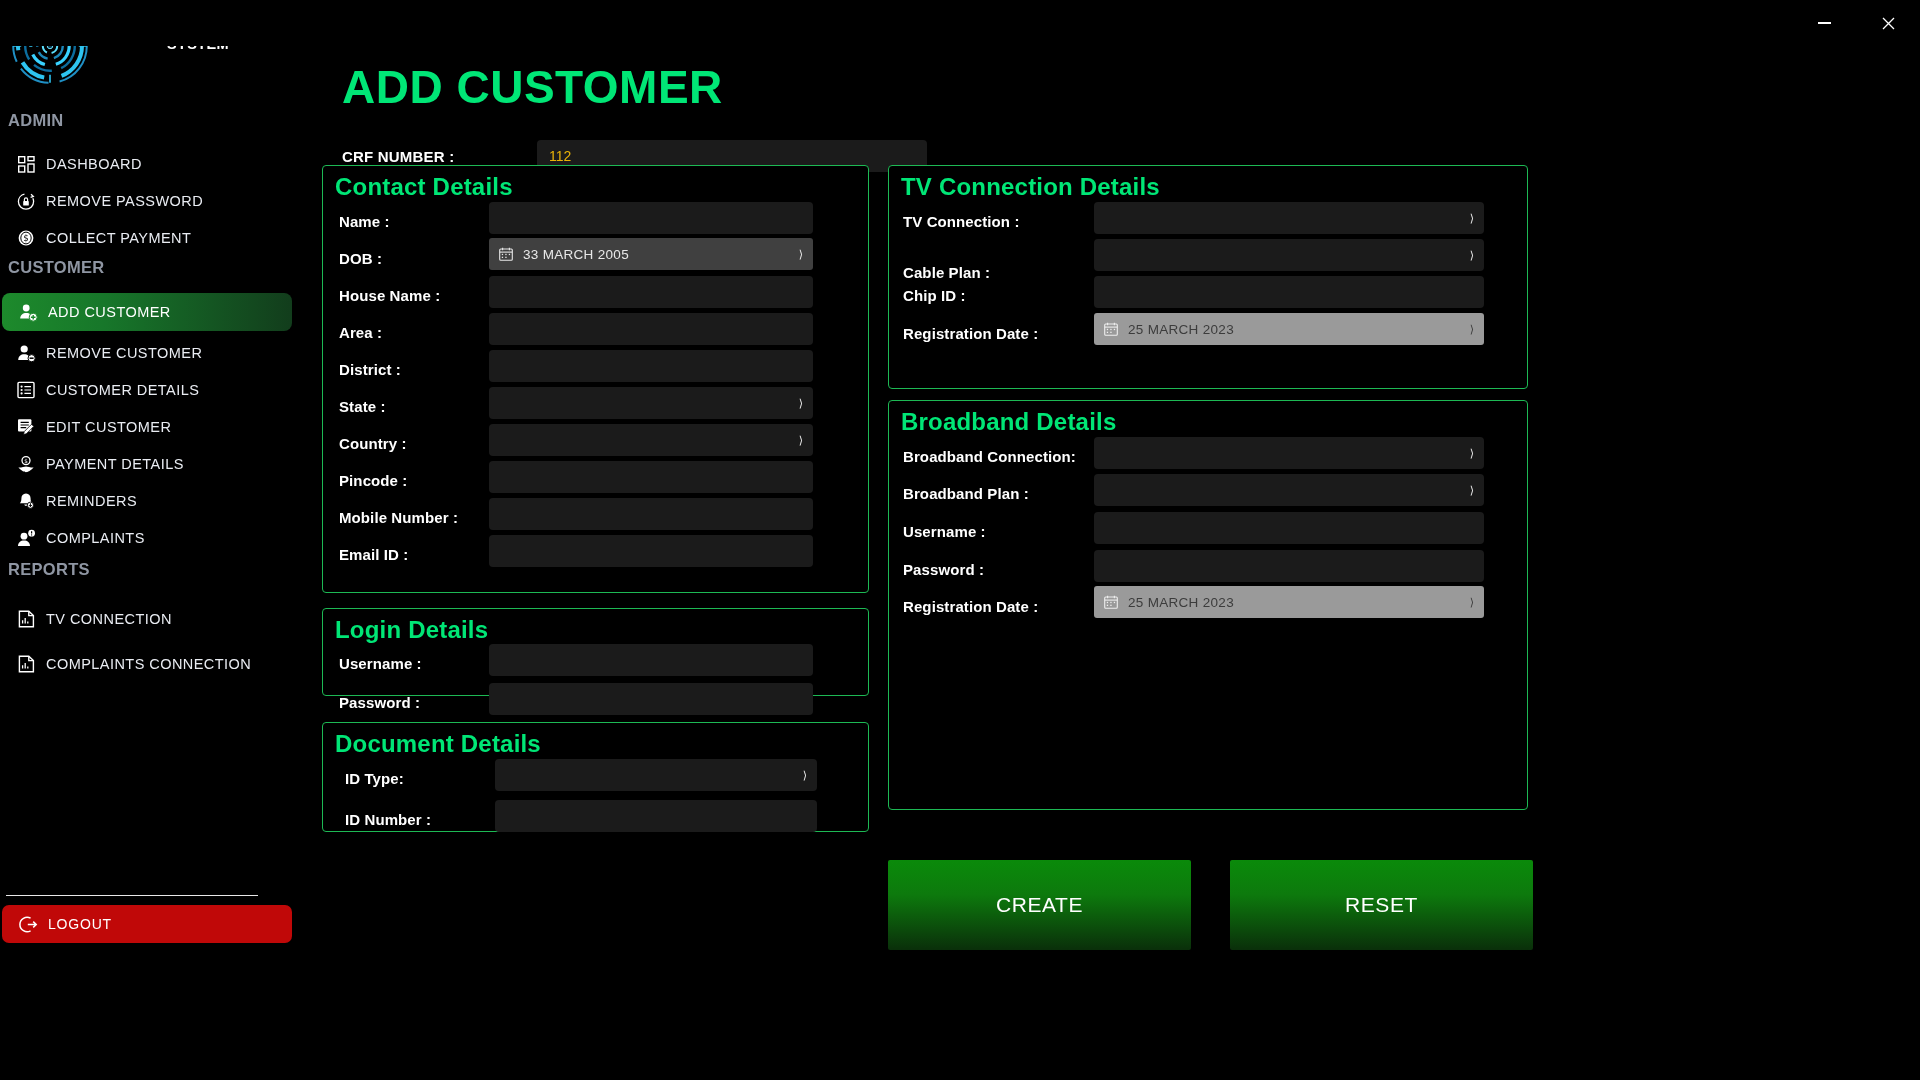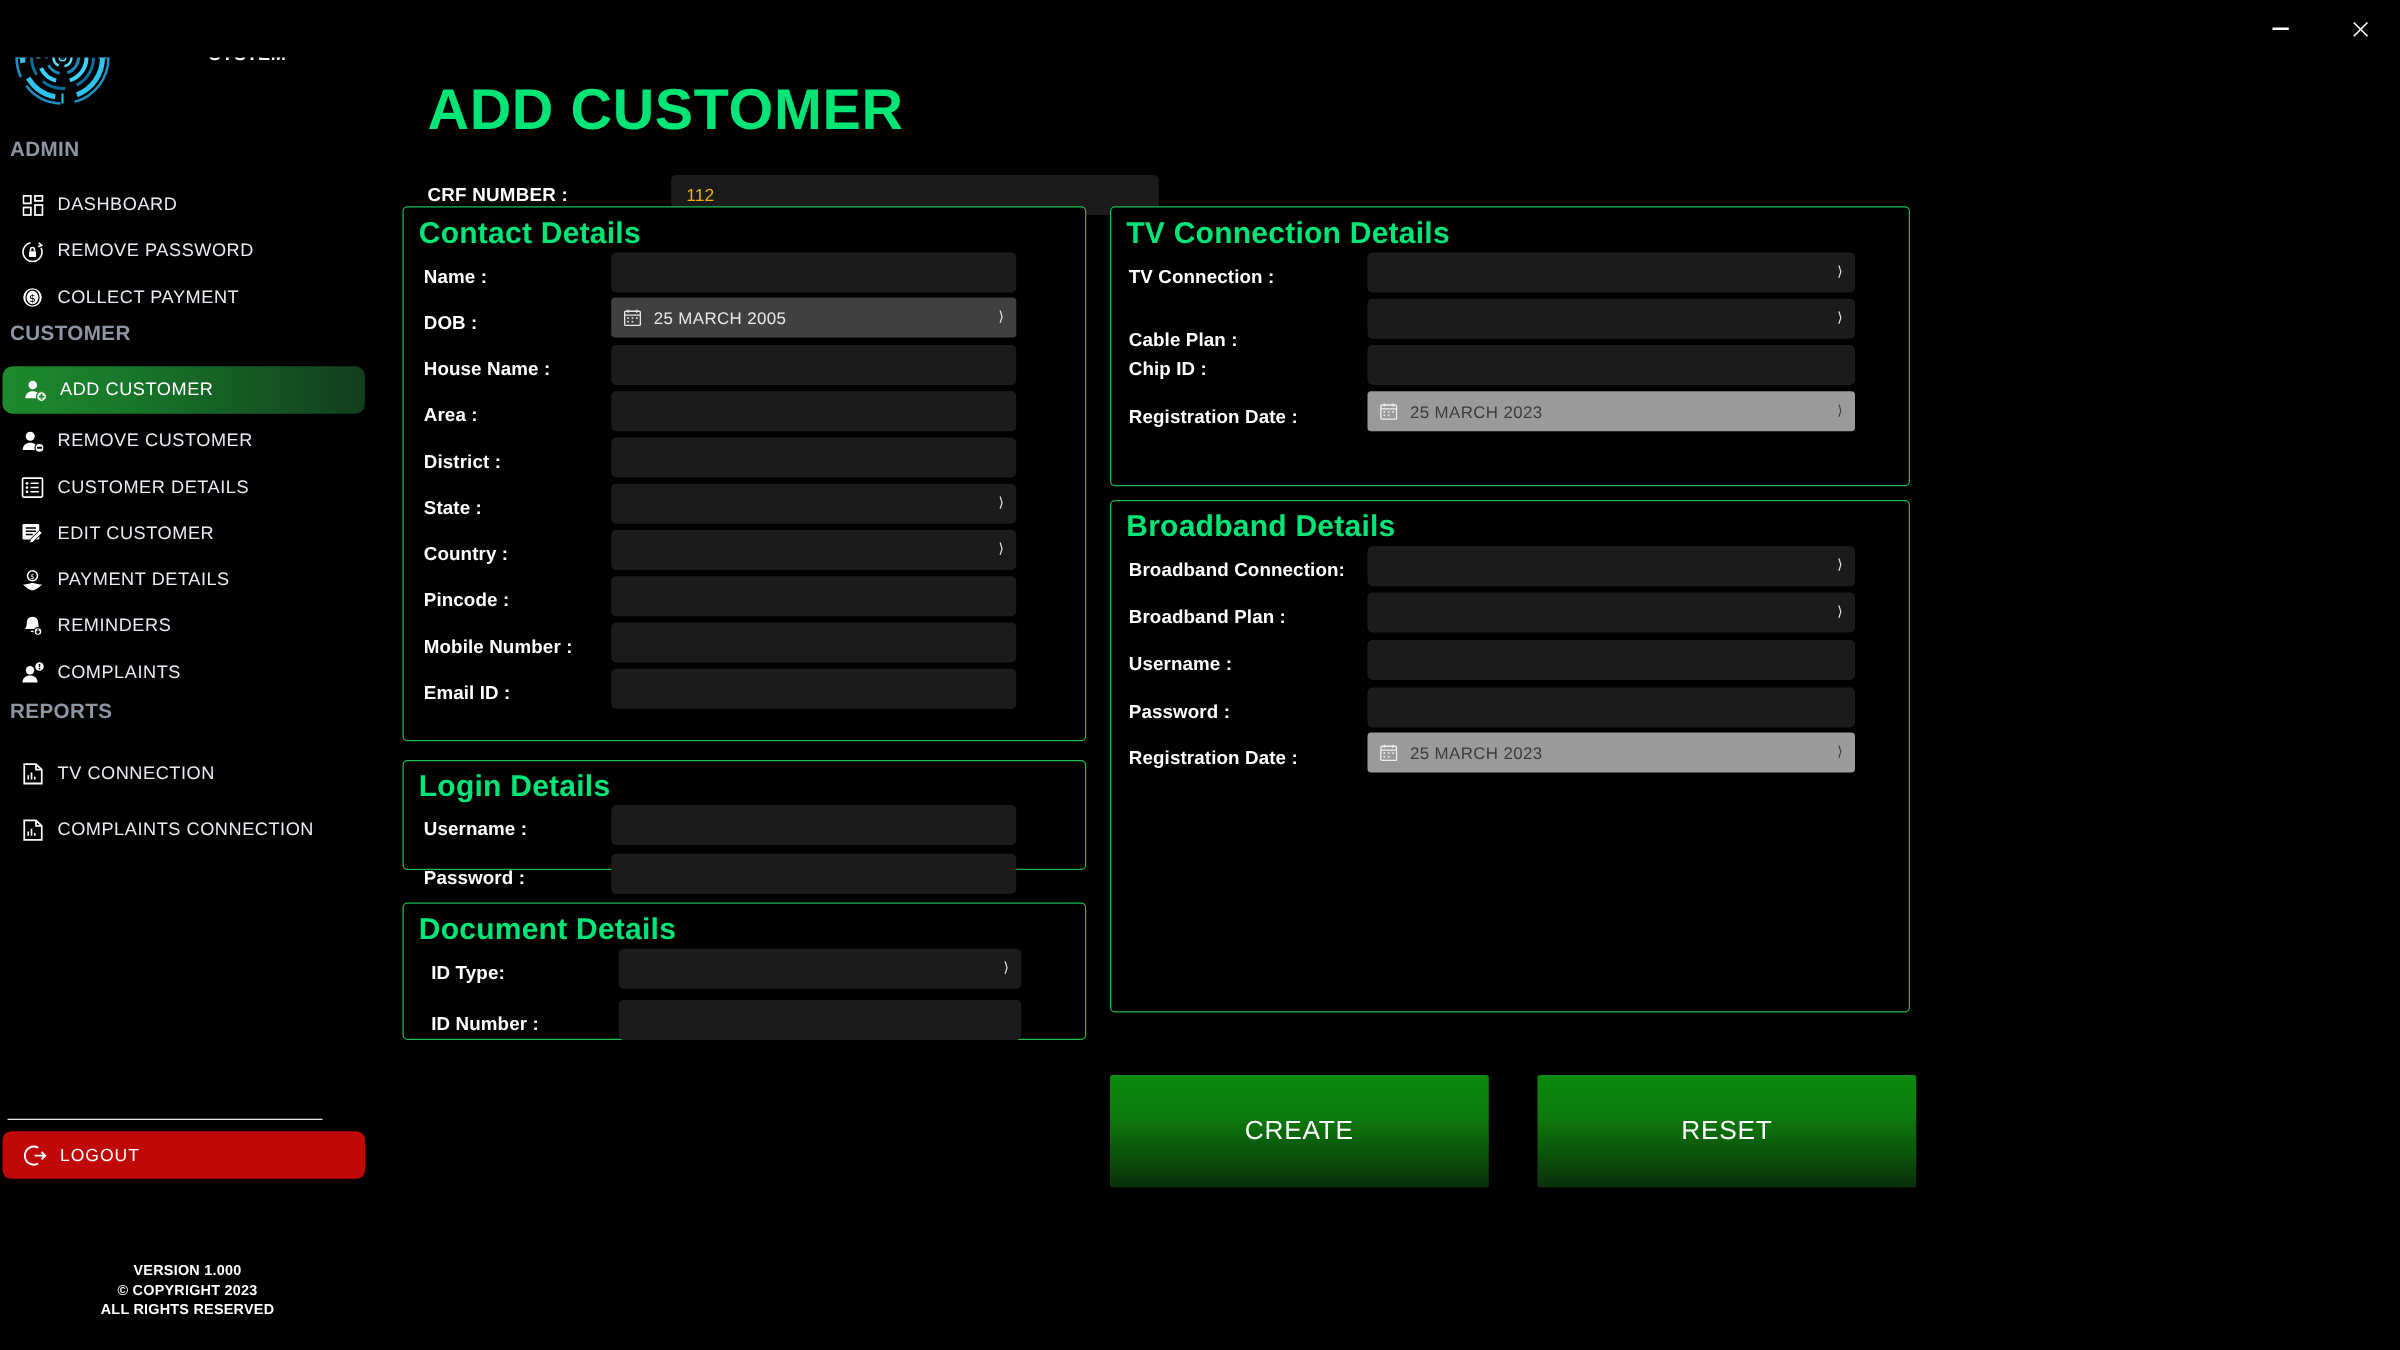--- a/index.html
+++ b/index.html
@@ -344,25 +344,20 @@
     <div class="logout">
       <span class="ic">
         <svg width="19" height="19" viewBox="0 0 19 19">
             <path d="M11.6 3.2 a7.2 7.2 0 1 0 0 12.6" fill="none" stroke="#fff" stroke-width="1.5"></path>
             <path d="M8.8 9.5 h8.4 M14.2 6.6 l3 2.9 l-3 2.9" fill="none" stroke="#fff" stroke-width="1.5"></path>
           </svg>
       </span>
       <span class="lb">LOGOUT</span>
     </div>
 
-    <div class="footer">
-      <div>VERSION 1.000</div>
-      <div>© COPYRIGHT 2023</div>
-      <div>ALL RIGHTS RESERVED</div>
-    </div>
   </div>
 
   <div class="main">
 
     <div class="page-title">ADD CUSTOMER</div>
 
     <div class="crf-row">
       <div class="crf-label">CRF NUMBER :</div>
       <input class="inp" style="width: 390px;" value="112">
     </div>
@@ -380,21 +375,21 @@
               <rect x="0.7" y="2" width="12.6" height="11.3" rx="1" fill="none" stroke="#e8e8e8" stroke-width="1.1"></rect>
               <path d="M0.7 5.1 h12.6" stroke="#e8e8e8" stroke-width="1.1"></path>
               <path d="M3.6 0.8 v2.4 M10.4 0.8 v2.4" stroke="#e8e8e8" stroke-width="1.1"></path>
               <rect x="2.8" y="6.8" width="1.3" height="1.3" fill="#e8e8e8"></rect>
               <rect x="6.3" y="6.8" width="1.3" height="1.3" fill="#e8e8e8"></rect>
               <rect x="9.8" y="6.8" width="1.3" height="1.3" fill="#e8e8e8"></rect>
               <rect x="2.8" y="9.7" width="1.3" height="1.3" fill="#e8e8e8"></rect>
               <rect x="6.3" y="9.7" width="1.3" height="1.3" fill="#e8e8e8"></rect>
             </svg>
         </span>
-        <span class="dtxt">25 MARCH 2005</span>
+        <span class="dtxt">33 MARCH 2005</span>
         <span class="darrow">⟩</span>
       </div>
 
       <div class="flabel" style="position:absolute; left:16px; top:121px;">House Name :</div>
       <input class="field" style="left: 166px; top: 110px; width: 324px;">
 
       <div class="flabel" style="position:absolute; left:16px; top:158px;">Area :</div>
       <input class="field" style="left: 166px; top: 147px; width: 324px;">
 
       <div class="flabel" style="position:absolute; left:16px; top:195px;">District :</div>

